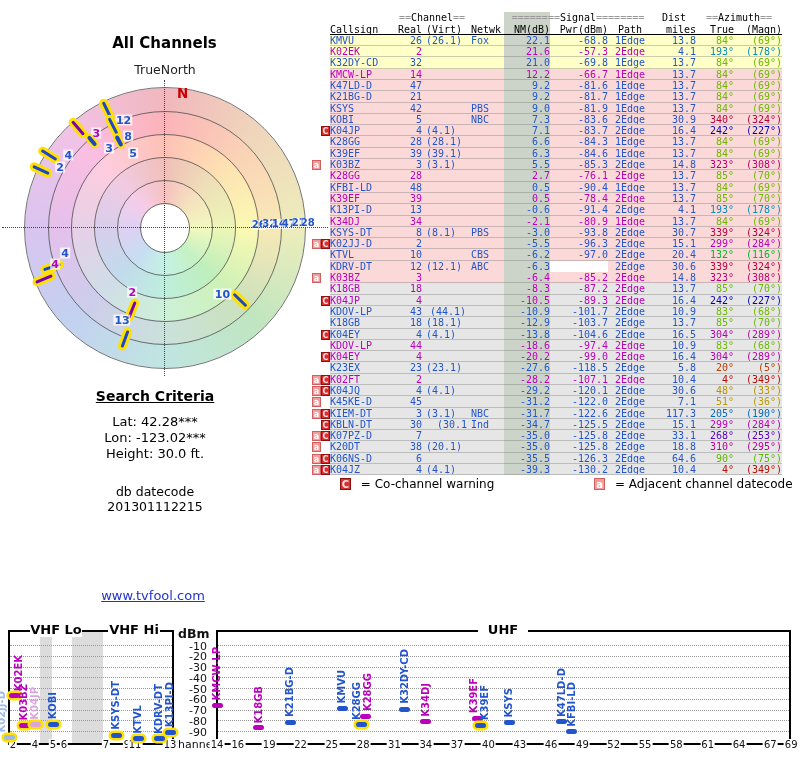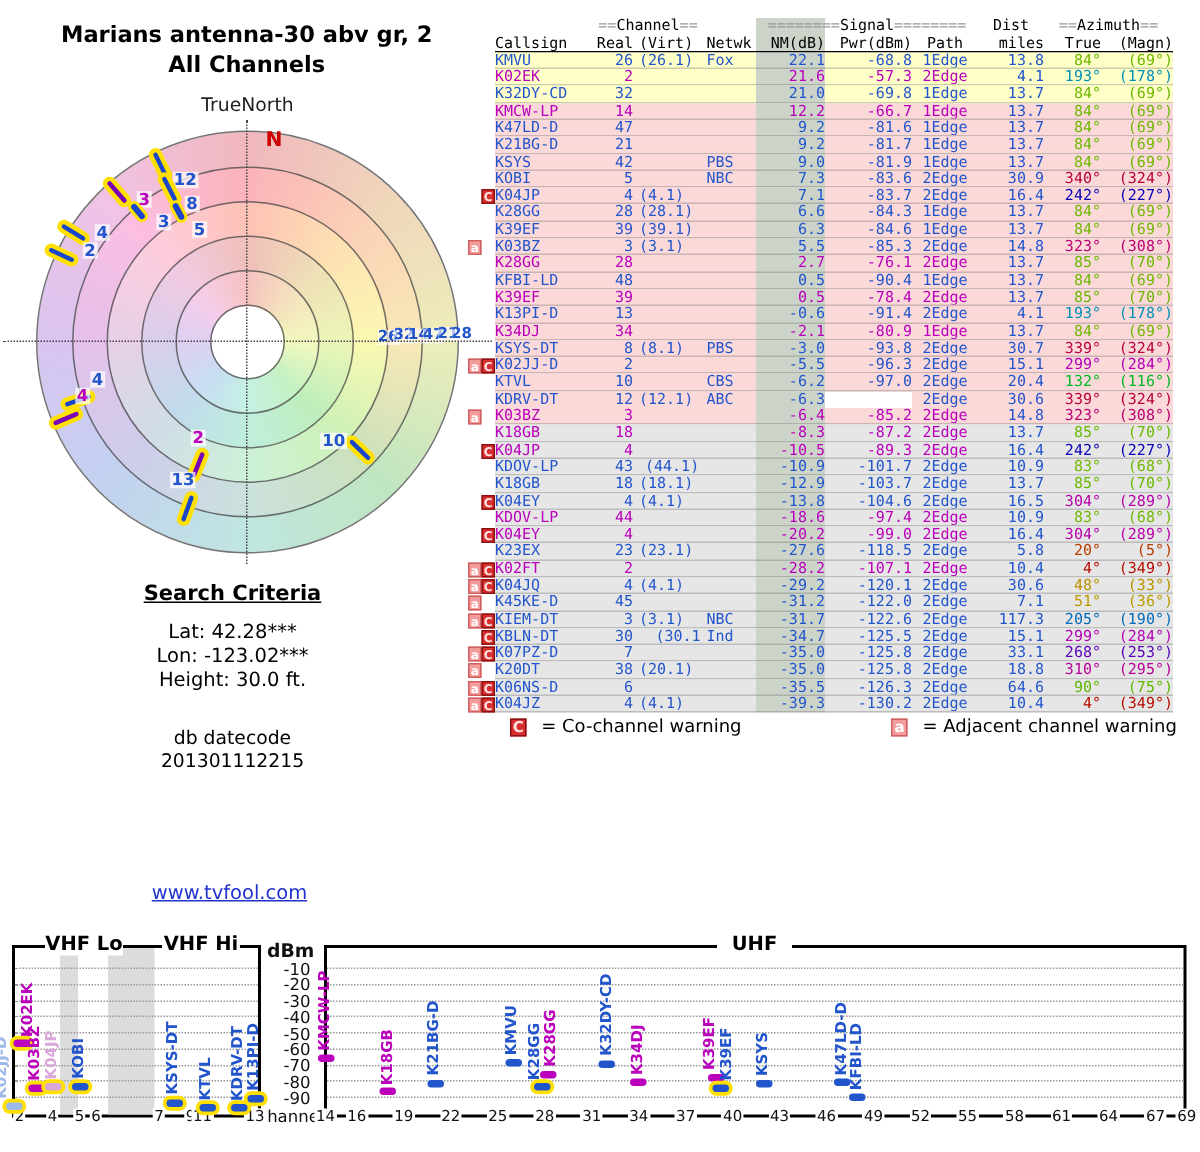--- a/index.html
+++ b/index.html
@@ -63,21 +63,20 @@
   .pt{position:absolute;height:5px;border-radius:2.5px;}
   .pt.ring{box-shadow:0 0 0 2.5px #ffe000;}
   .vlabel{position:absolute;writing-mode:vertical-rl;transform:rotate(180deg);
           font:bold 10px "DejaVu Sans",sans-serif;letter-spacing:0;}
 </style>
 </head>
 <body>
 
 <div id="page">
 
-  <div class="abs ptitle" style="top:14px;">Marians antenna-30 abv gr, 2</div>
   <div class="abs ptitle" style="top:34px;">All Channels</div>
   <div class="abs tnorth" style="top:62px;">TrueNorth</div>
 
   <div class="abs" id="disk">
       <div class="circ" style="left: 0px; top: 0px; width: 280px; height: 280px; background: rgb(224, 224, 224);"></div>
       <div class="circ" style="left: 24px; top: 24px; width: 232px; height: 232px; background: rgb(246, 215, 215);"></div>
       <div class="circ" style="left: 47px; top: 47px; width: 186px; height: 186px; background: rgb(251, 247, 207);"></div>
       <div class="circ" style="left: 70px; top: 70px; width: 140px; height: 140px; background: rgb(222, 242, 216);"></div>
       <div class="circ" style="left: 93px; top: 93px; width: 94px; height: 94px; background: rgb(234, 247, 230);"></div>
       <div class="circ" style="left: 0px; top: 0px; width: 280px; height: 280px; background: conic-gradient(rgba(255, 150, 160, 0.55) 0deg, rgba(255, 205, 150, 0.5) 45deg, rgba(250, 250, 150, 0.5) 90deg, rgba(160, 235, 160, 0.5) 135deg, rgba(160, 235, 225, 0.5) 180deg, rgba(165, 195, 255, 0.5) 225deg, rgba(210, 170, 255, 0.5) 270deg, rgba(255, 170, 235, 0.55) 315deg, rgba(255, 150, 160, 0.55) 360deg);"></div>
@@ -707,21 +706,21 @@
           <div class="cell rt bg-g" style="color: rgb(184, 12, 0);">4°</div>
           <div class="cell rt bg-g" style="color: rgb(184, 12, 0);">(349°)</div>
         </div>
       </div>
   </div>
 
   <div class="abs" id="legend">
     <span class="lbadge badge-C">C</span>
     <span class="txt">= Co-channel warning</span>
     <span class="lbadge badge-a" style="margin-left:96px;">a</span>
-    <span class="txt">= Adjacent channel warning</span>
+    <span class="txt">= Adjacent channel datecode</span>
   </div>
 
   <div class="abs" id="bchart">
       <div class="panel" style="left: 8px; top: 12px; width: 166px; height: 115px;">
         <div class="gband" style="left: 30px; top: 0px; width: 12px; height: 111px;"></div>
         <div class="gband" style="left: 62px; top: 0px; width: 31px; height: 111px;"></div>
         <div class="gline" style="left: 0px; width: 162px; top: 13px;"></div>
         <div class="gline" style="left: 0px; width: 162px; top: 23.75px;"></div>
         <div class="gline" style="left: 0px; width: 162px; top: 34.5px;"></div>
         <div class="gline" style="left: 0px; width: 162px; top: 45.25px;"></div>

